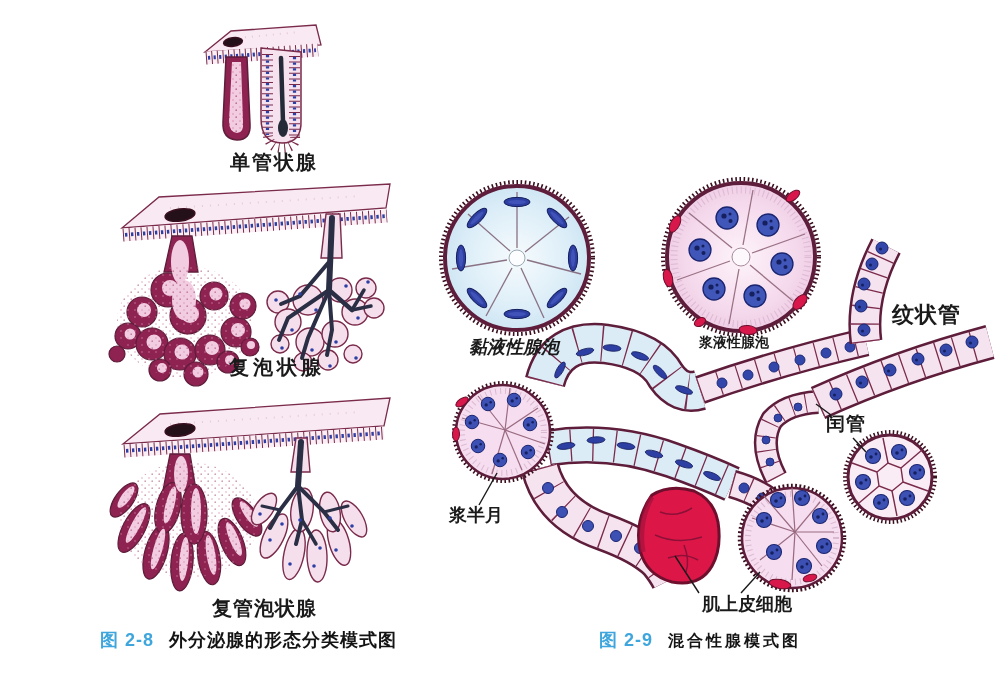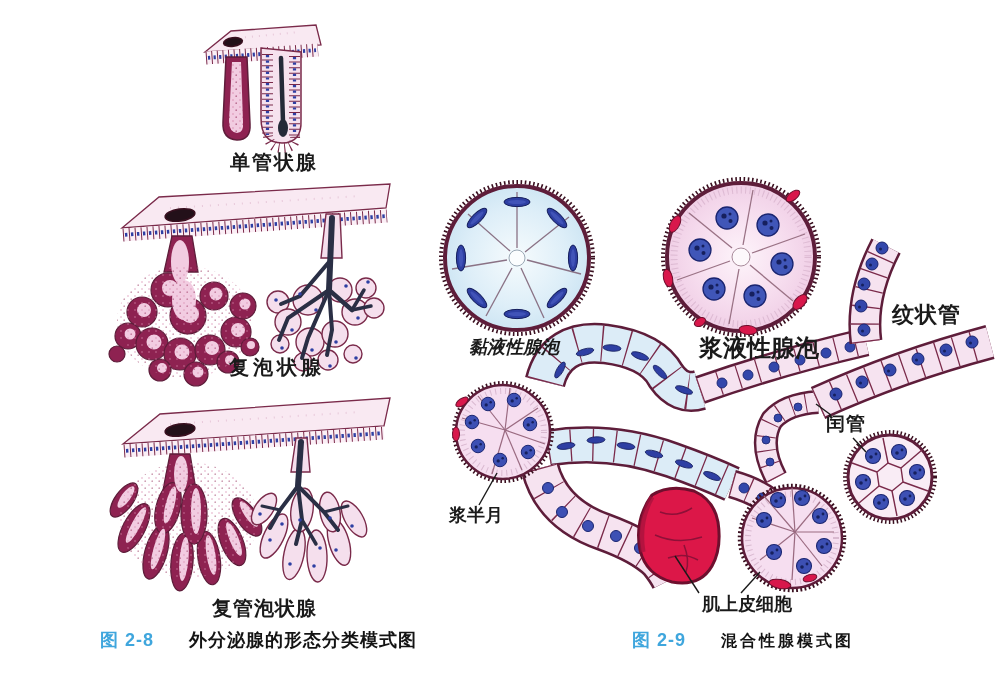--- a/index.html
+++ b/index.html
@@ -10,21 +10,21 @@
   .art { position:absolute; left:0; top:0; }
   .lbl {
     position:absolute; font-weight:bold; color:#1a1a1a;
     white-space:nowrap; line-height:1.1;
   }
   .cap {
     position:absolute; display:flex; gap:15px; align-items:baseline;
     font-weight:bold; white-space:nowrap;justify-content:flex-end;
   }
   .cap .num { color:#3fa6dd; font-size:18px; letter-spacing:1px; }
-  .cap .ttl { color:#141414; font-size:18px; letter-spacing:1px;margin-left:20px; }
+  .cap .ttl { color:#141414; font-size:18px; letter-spacing:1px; }
 </style>
 </head>
 <body>
 
 <div class="canvas">
 
 <svg class="art" width="995" height="673" viewBox="0 0 995 673">
   <defs>
     <pattern id="speckle" width="7" height="7" patternUnits="userSpaceOnUse">
       <circle cx="2" cy="2" r="1" fill="#d889ae"></circle>
@@ -473,28 +473,28 @@
       <line x1="741" y1="593" x2="760" y2="572"></line>
     </g>
   </g>
 </svg>
 
 <div class="lbl" style="left:230px;top:151px;font-size:20px;letter-spacing:2px;">单管状腺</div>
 <div class="lbl" style="left:229px;top:356px;font-size:20px;letter-spacing:4px;">复泡状腺</div>
 <div class="lbl" style="left:212px;top:597px;font-size:20px;letter-spacing:1px;">复管泡状腺</div>
 
 <div class="lbl" style="left:469px;top:338px;font-size:18px;font-style:italic;">黏液性腺泡</div>
-<div class="lbl" style="left:699px;top:335px;font-size:24px;">浆液性腺泡</div>
+<div class="lbl" style="left:699px;top:335px;font-size:14px;">浆液性腺泡</div>
 <div class="lbl" style="left:892px;top:303px;font-size:22px;letter-spacing:1px;">纹状管</div>
 <div class="lbl" style="left:826px;top:414px;font-size:19px;letter-spacing:1px;">闰管</div>
 <div class="lbl" style="left:449px;top:506px;font-size:18px;">浆半月</div>
 <div class="lbl" style="left:670px;top:595px;font-size:18px;margin-left:32px;">肌上皮细胞</div>
 
 <div class="cap" style="left:100px;top:628px;">
   <span class="num">图 2-8</span>
   <span class="ttl">外分泌腺的形态分类模式图</span>
 </div>
-<div class="cap" style="left:632px;top:628px;">
+<div class="cap" style="left:599px;top:628px;">
   <span class="num">图 2-9</span>
   <span class="ttl" style="font-size:16px;letter-spacing:3px;">混合性腺模式图</span>
 </div>
 
 </div>
 
 </body></html>

